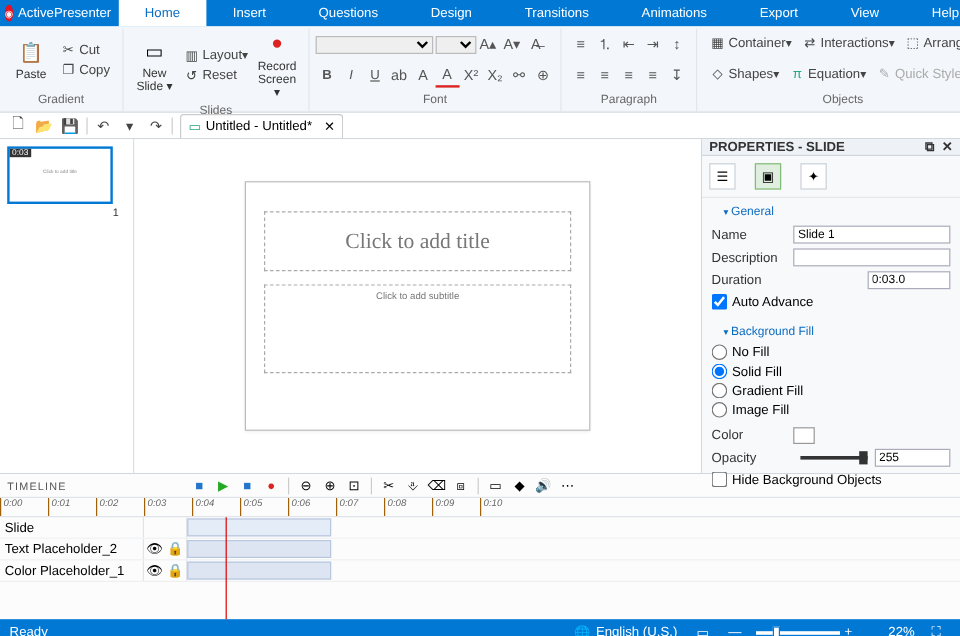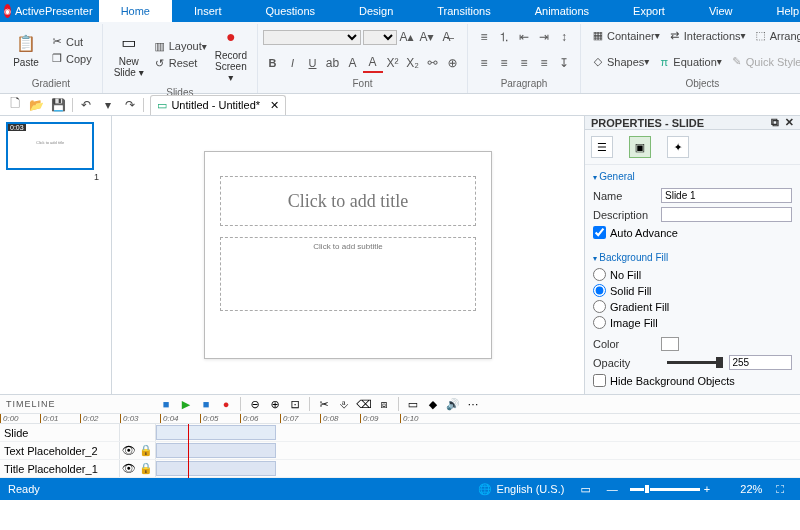--- a/index.html
+++ b/index.html
@@ -48,31 +48,31 @@
 .ph.sub { left:15px; top:85px; right:15px; height:74px; font-size:8px; align-items:flex-start; padding-top:4px; }
 
 
 .props { width:216px; border-left:1px solid #d0d7de; background:#f7f9fb; display:flex; flex-direction:column; font-size:10px; }
 .props .phdr { height:18px; background:#eef2f6; border-bottom:1px solid #d0d7de; display:flex; align-items:center; padding:0 6px; font-weight:bold; font-size:9px; color:#333; }
 .props .phdr .spacer { flex:1; }
 .props .tabicons { display:flex; padding:6px; gap:16px; border-bottom:1px solid #e5e9ee; }
 .tabicon { width:22px; height:22px; border:1px solid #c8d0d8; display:flex; align-items:center; justify-content:center; cursor:pointer; background:#fff; }
 .tabicon.active { background:#dfeede; border-color:#7fbb76; }
 .props .section { padding:4px 8px; }
-.props .secthdr { color:#0b6bc1; font-size:10px; cursor:pointer; padding:2px 0; }
+.props .secthdr { color:#0b6bc1; font-size:10px; cursor:pointer; padding:2px 0;margin-left:10px; }
 .props .secthdr::before { content:"▾ "; font-size:8px; }
 .props .field { display:flex; align-items:center; margin:4px 0; }
 .props .field .fl { width:68px; color:#333; }
 .props .field input[type=text] { flex:1; border:1px solid #aab; padding:1px 3px; font-size:10px; min-width:0; }
 .props label.radio, .props label.check { display:flex; align-items:center; margin:3px 0; gap:4px; cursor:pointer; }
 .props .slider { flex:1; height:3px; background:#333; position:relative; margin:0 6px; }
 .props .slider .knob { width:7px; height:11px; background:#333; position:absolute; right:0; top:-4px; }
 
 
-.timeline { height:84px; border-top:1px solid #d0d7de; display:flex; flex-direction:column; background:#fcfcfc; }
+.timeline { height:122px; border-top:1px solid #d0d7de; display:flex; flex-direction:column; background:#fcfcfc; }
 .tlhdr { height:20px; display:flex; align-items:center; border-bottom:1px solid #e0e4e8; }
 .tlhdr .tltitle { width:156px; padding:0 6px; font-size:9px; color:#555; letter-spacing:1px; }
 .tlhdr .tlbtn { width:20px; height:18px; display:flex; align-items:center; justify-content:center; cursor:pointer; font-size:11px; }
 .tlruler-row { display:flex; height:16px; border-bottom:1px solid #e0e4e8; font-size:9px; color:#666; }
 .tlruler-row .trk-head { width:156px; border-right:1px solid #e0e4e8; display:flex; align-items:center; padding:0 4px; }
 .tlruler { flex:1; position:relative; display:flex; }
 .tick { width:40px; border-left:1px solid #a16207; padding-left:2px; font-size:8px;font-style:italic; }
 .track { display:flex; height:18px; border-bottom:1px solid #eef0f2; }
 .track .trk-head { width:120px; padding:0 4px; display:flex; align-items:center; border-right:1px solid #e0e4e8; }
 .track .icons { width:36px; display:flex; align-items:center; justify-content:space-around; border-right:1px solid #e0e4e8; }
@@ -269,20 +269,25 @@
     </div>
     <div class="section">
       <div class="secthdr">General</div>
       <div class="field">
           <div class="fl">Name</div>
           <input type="text" value="Slide 1" style="">
         </div>
       <div class="field">
           <div class="fl">Description</div>
           <input type="text" value="" style="">
+        </div>
+      <div class="field">
+          <div class="fl">Duration</div>
+          <div style="flex:1"></div>
+          <input type="text" style="width: 46px;" value="0:03.0">
         </div>
       <label class="check">
           <input type="checkbox" checked="" style="">
           <span>Auto Advance</span>
         </label>
     </div>
     <div class="section">
       <div class="secthdr">Background Fill</div>
       <label class="radio">
           <input type="radio" name="fill" style="">
@@ -368,21 +373,21 @@
       <div class="trk-head">Text Placeholder_2</div>
       <div class="icons">
           <span>👁</span>
           <span>🔒</span>
         </div>
       <div class="body">
           <div class="clip" style="left:0;width:120px;"></div>
         </div>
     </div>
     <div class="track">
-      <div class="trk-head">Title Placeholder_1</div>
+      <div class="trk-head">Color Placeholder_1</div>
       <div class="icons">
           <span>👁</span>
           <span>🔒</span>
         </div>
       <div class="body">
           <div class="clip" style="left:0;width:120px;"></div>
         </div>
     </div>
     <div class="playhead" style="left:188px;"></div>
   </div>

